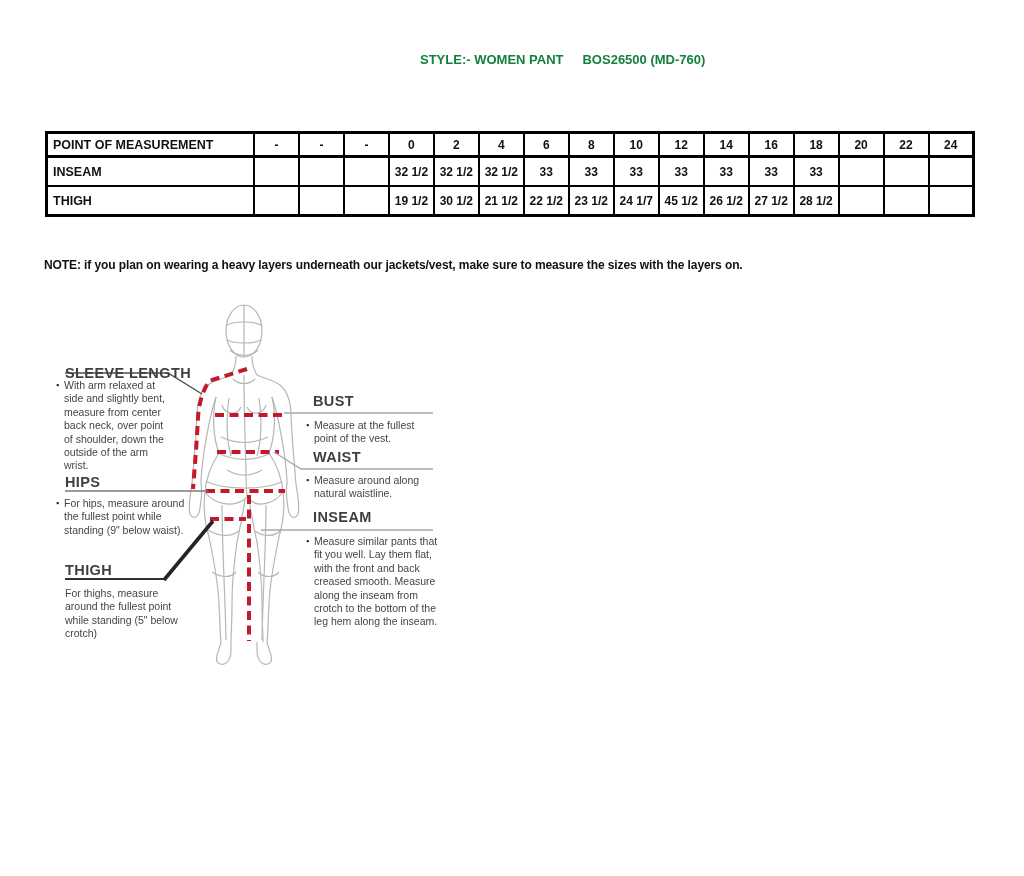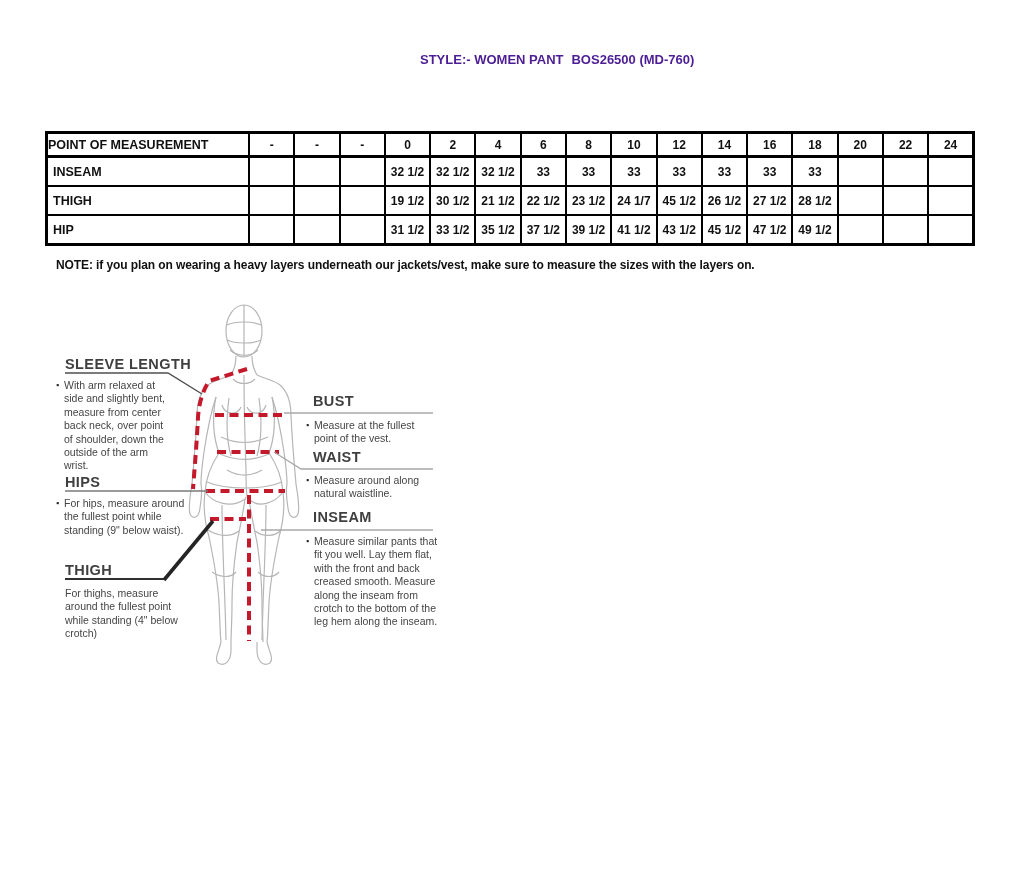--- a/index.html
+++ b/index.html
@@ -2,35 +2,35 @@
 <html><head>
 <meta charset="utf-8">
 <style>
   html,body{margin:0;padding:0;}
   body{
     width:1024px;height:876px;position:relative;background:#ffffff;
     font-family:"Liberation Sans",sans-serif;overflow:hidden;color:#111;
   }
 
   
-  #title{position:absolute;left:420px;top:52px;display:flex;gap:8px;
-    font-weight:bold;font-size:13px;color:#4c1d95;white-space:nowrap;}
+  #title{position:absolute;left:420px;top:52px;display:flex;gap:19px;
+    font-weight:bold;font-size:13px;color:#15803d;white-space:nowrap;}
 
   
   #size-table{position:absolute;left:45px;top:131px;width:930px;
     border-collapse:collapse;table-layout:fixed;border:3px solid #000;}
   #size-table th,#size-table td{
     border:2px solid #000;font-size:12px;font-weight:bold;color:#111;
     text-align:center;padding:0;height:27px;overflow:hidden;white-space:nowrap;}
   #size-table thead th{height:21px;border-bottom:3px solid #000;}
-  #size-table th.pom{width:200px;text-align:left;font-size:12.5px;}
+  #size-table th.pom{width:200px;text-align:left;padding-left:5px;font-size:12.5px;}
   #size-table tbody th{text-align:left;padding-left:5px;font-size:12.5px;}
 
   
-  #note{position:absolute;left:56px;top:258px;font-weight:bold;font-size:12px;
+  #note{position:absolute;left:44px;top:258px;font-weight:bold;font-size:12px;
     letter-spacing:-0.1px;color:#111;white-space:nowrap;}
 
   
   #diagram-svg{position:absolute;left:0;top:0;pointer-events:none;}
 
   
   .g-head{position:absolute;font-size:14.5px;font-weight:bold;letter-spacing:0.4px;
     color:#3f3f3f;white-space:nowrap;}
   .g-text{position:absolute;display:flex;gap:5px;font-size:10.5px;line-height:13.4px;
     color:#454545;}
@@ -94,39 +94,20 @@
         <td>19 1/2</td>
         <td>30 1/2</td>
         <td>21 1/2</td>
         <td>22 1/2</td>
         <td>23 1/2</td>
         <td>24 1/7</td>
         <td>45 1/2</td>
         <td>26 1/2</td>
         <td>27 1/2</td>
         <td>28 1/2</td>
-        <td></td>
-        <td></td>
-        <td></td>
-      </tr>
-      <tr>
-        <th>HIP</th>
-        <td></td>
-        <td></td>
-        <td></td>
-        <td>31 1/2</td>
-        <td>33 1/2</td>
-        <td>35 1/2</td>
-        <td>37 1/2</td>
-        <td>39 1/2</td>
-        <td>41 1/2</td>
-        <td>43 1/2</td>
-        <td>45 1/2</td>
-        <td>47 1/2</td>
-        <td>49 1/2</td>
         <td></td>
         <td></td>
         <td></td>
       </tr>
     </tbody>
 </table>
 
 <div id="note">NOTE: if you plan on wearing a heavy layers underneath our jackets/vest, make sure to measure the sizes with the layers on.</div>
 
 <svg id="diagram-svg" width="1024" height="876" viewBox="0 0 1024 876">
@@ -187,35 +168,35 @@
     <path d="M65,373 H168 L202,394" stroke="#4f4f4f" stroke-width="1.4"></path>
     <line x1="65" y1="491" x2="208" y2="491" stroke="#7a7a7a" stroke-width="1.4"></line>
     <path d="M65,579 H166" stroke="#303030" stroke-width="2"></path>
     <path d="M164,580 L213,521" stroke="#242424" stroke-width="3.6"></path>
     <path d="M284,413 H433" stroke="#a8a8a8" stroke-width="1.3"></path>
     <path d="M274,452 L301,469 H433" stroke="#a8a8a8" stroke-width="1.3"></path>
     <path d="M261,530 H433" stroke="#a8a8a8" stroke-width="1.3"></path>
   </g>
 </svg>
 
-<div class="g-head" style="left:65px;top:356px">SLEEVE LENGTH</div>
+<div class="g-head" style="left:65px;top:365px">SLEEVE LENGTH</div>
 <div class="g-text" style="left:56px;top:379px;width:118px">
   <span class="bullet">▪</span>
   <span>With arm relaxed at side and slightly bent, measure from center back neck, over point of shoulder, down the outside of the arm wrist.</span>
 </div>
 
 <div class="g-head" style="left:65px;top:474px">HIPS</div>
 <div class="g-text" style="left:56px;top:497px;width:140px">
   <span class="bullet">▪</span>
   <span>For hips, measure around the fullest point while standing (9" below waist).</span>
 </div>
 
 <div class="g-head" style="left:65px;top:562px">THIGH</div>
 <div class="g-text" style="left:65px;top:587px;width:128px">
-  <span>For thighs, measure around the fullest point while standing (4" below crotch)</span>
+  <span>For thighs, measure around the fullest point while standing (5" below crotch)</span>
 </div>
 
 <div class="g-head" style="left:313px;top:393px">BUST</div>
 <div class="g-text" style="left:306px;top:419px;width:132px">
   <span class="bullet">▪</span>
   <span>Measure at the fullest point of the vest.</span>
 </div>
 
 <div class="g-head" style="left:313px;top:449px">WAIST</div>
 <div class="g-text" style="left:306px;top:474px;width:132px">

